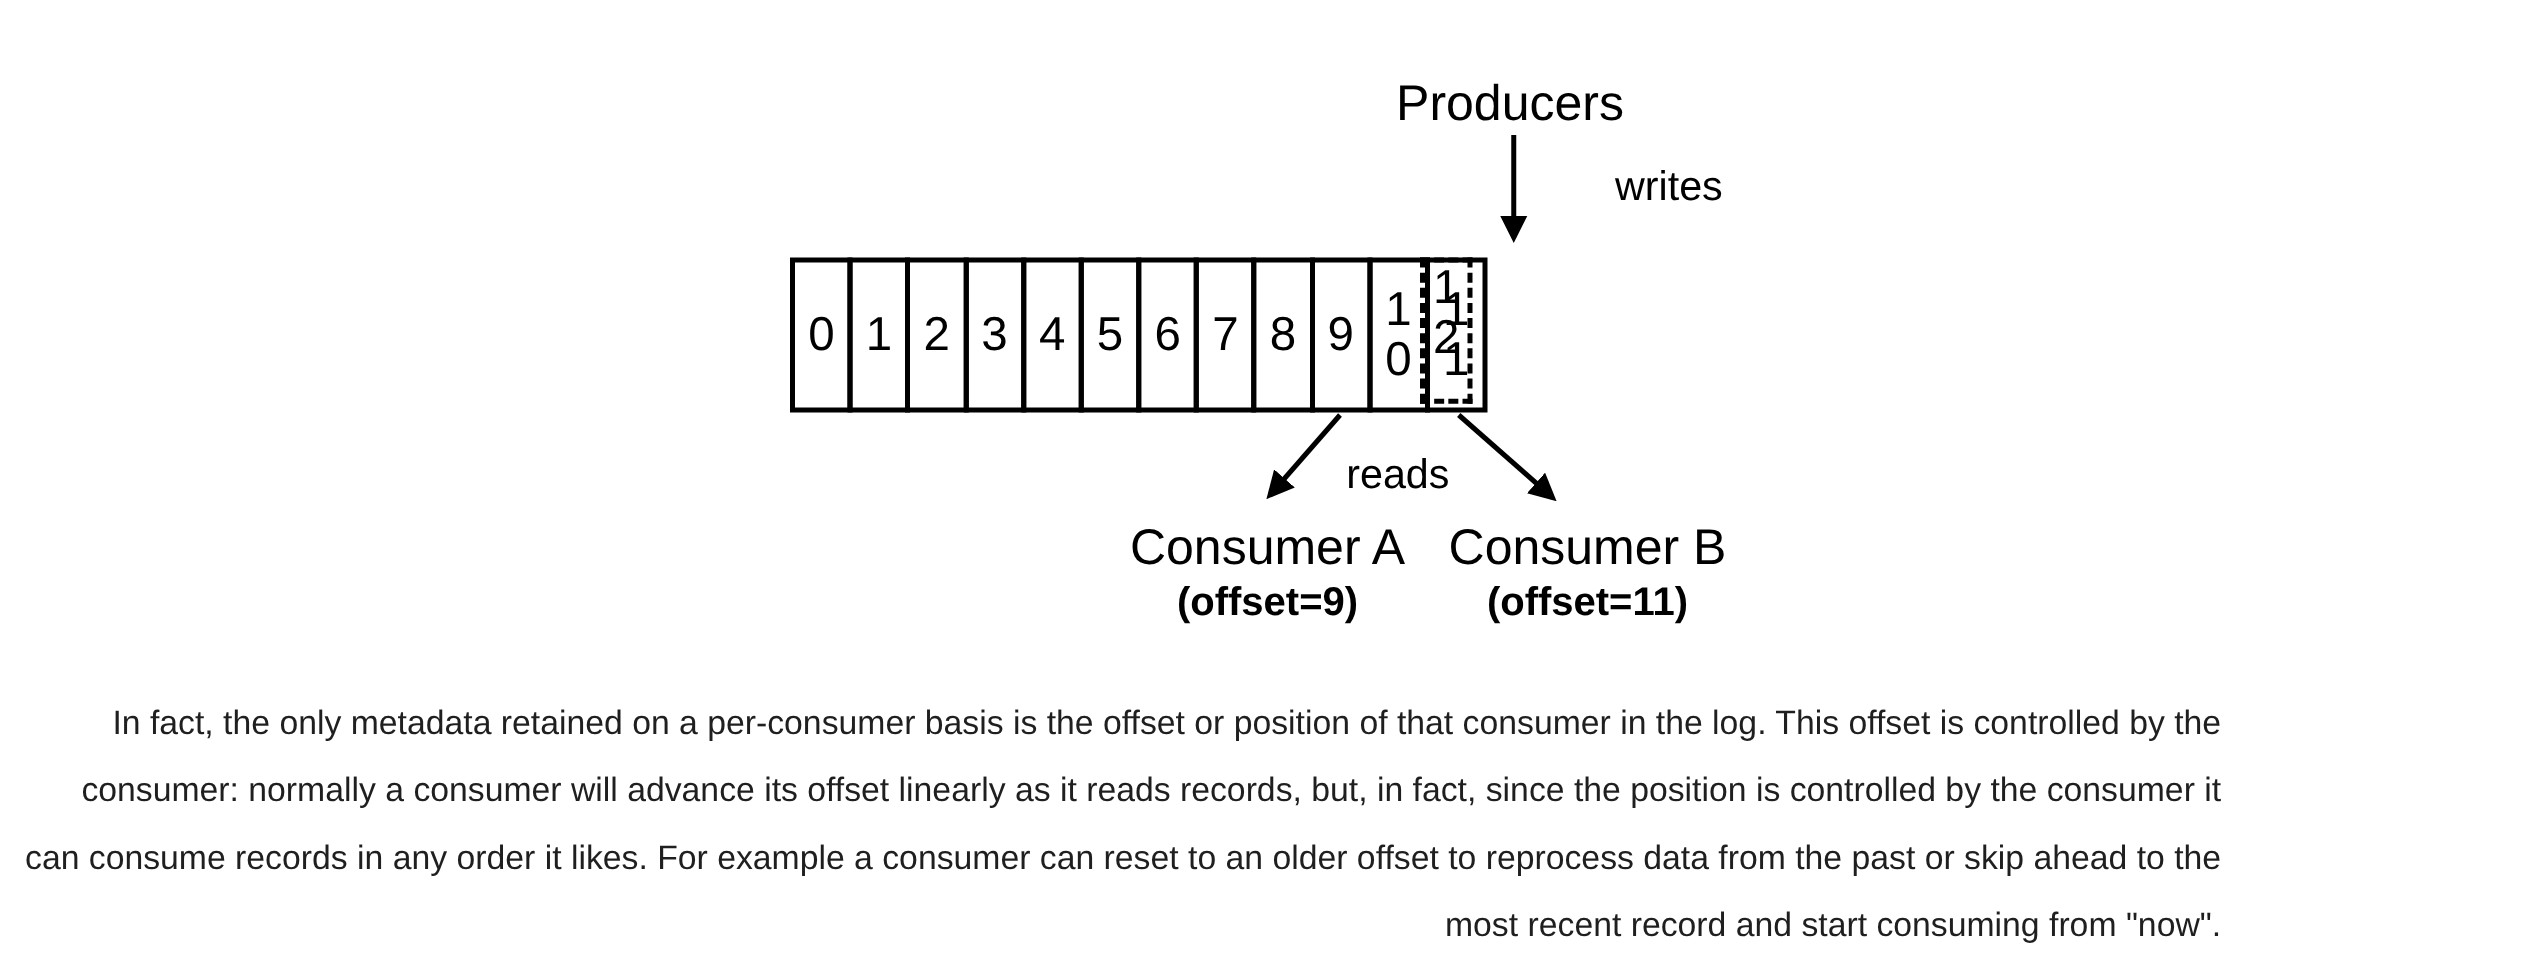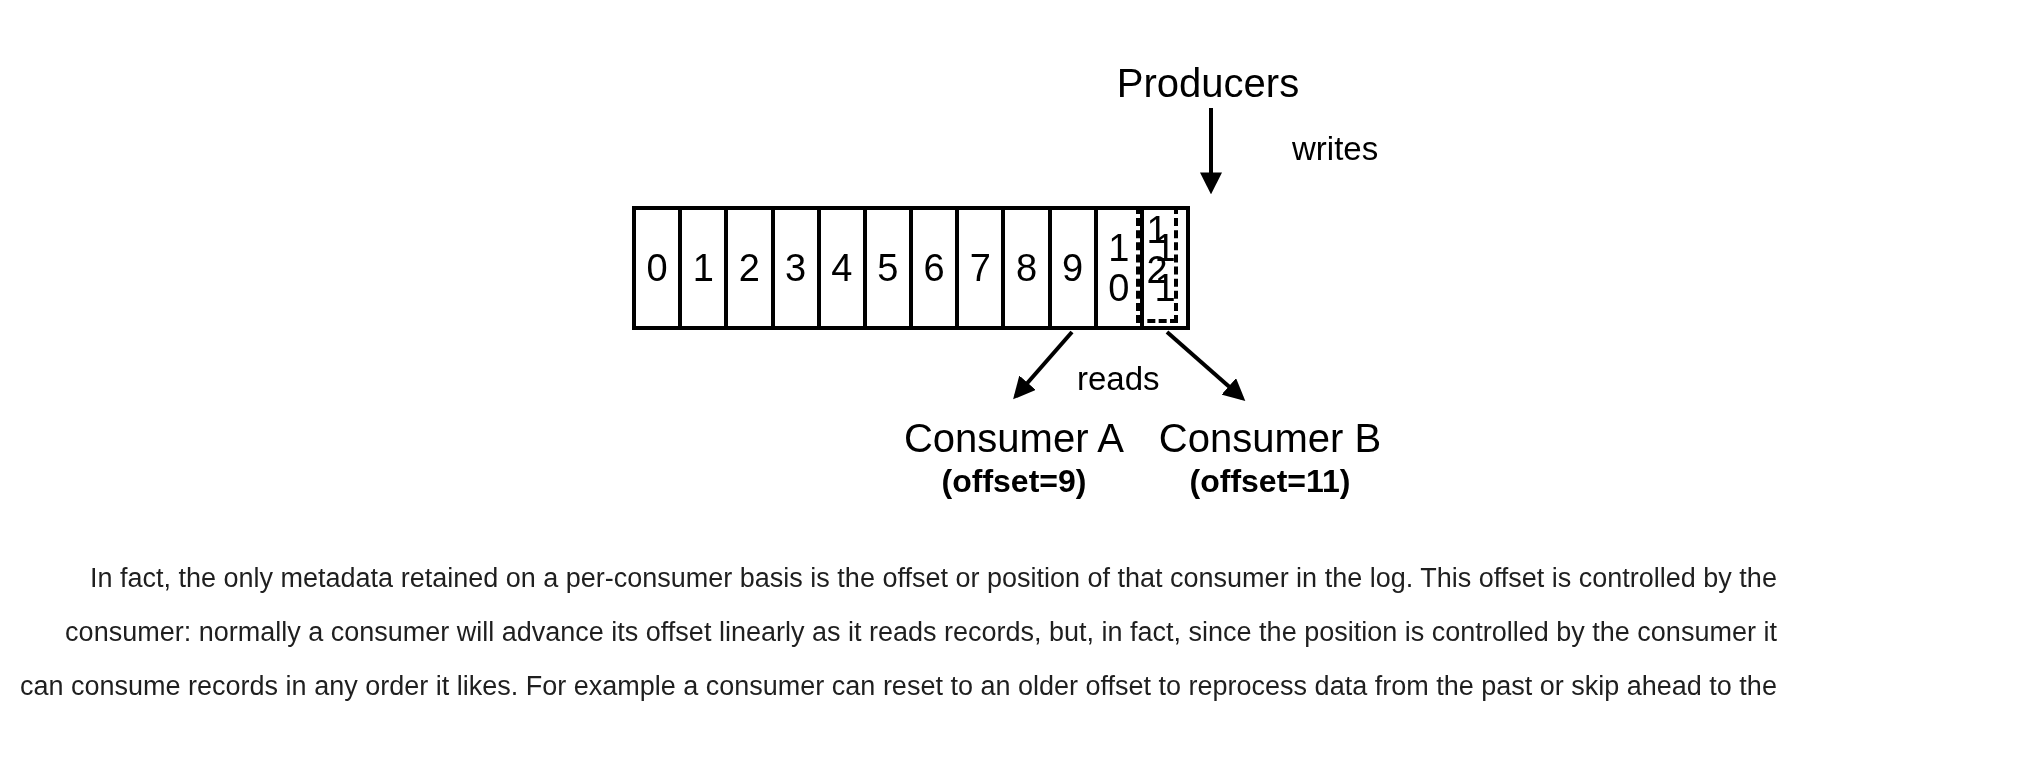--- a/index.html
+++ b/index.html
@@ -185,15 +185,16 @@
   </div>
   <div id="consumer-b" class="consumer">
     <div class="name">Consumer B</div>
     <div class="offset">(offset=11)</div>
   </div>
 
   <div id="paragraph">
     <div class="pline">In fact, the only metadata retained on a per-consumer basis is the offset or position of that consumer in the log. This offset is controlled by the</div>
     <div class="pline">consumer: normally a consumer will advance its offset linearly as it reads records, but, in fact, since the position is controlled by the consumer it</div>
     <div class="pline">can consume records in any order it likes. For example a consumer can reset to an older offset to reprocess data from the past or skip ahead to the</div>
+    <div class="pline">most recent record and start consuming from "now".</div>
   </div>
 
 </div>
 
 </body></html>

